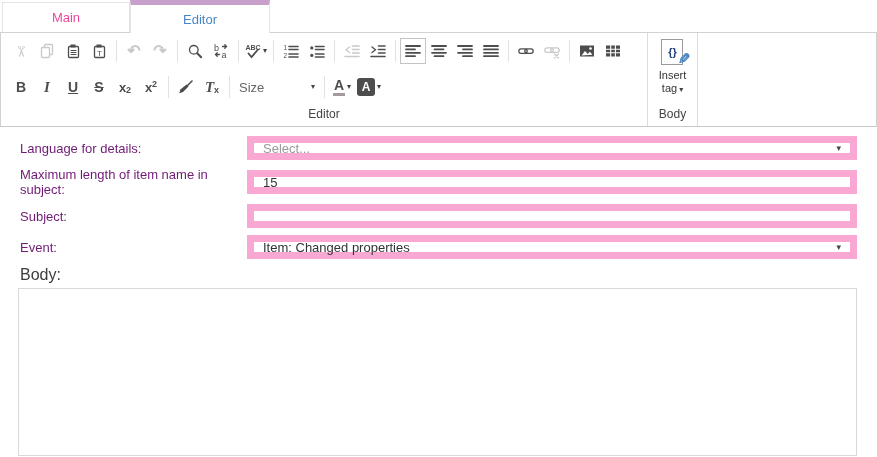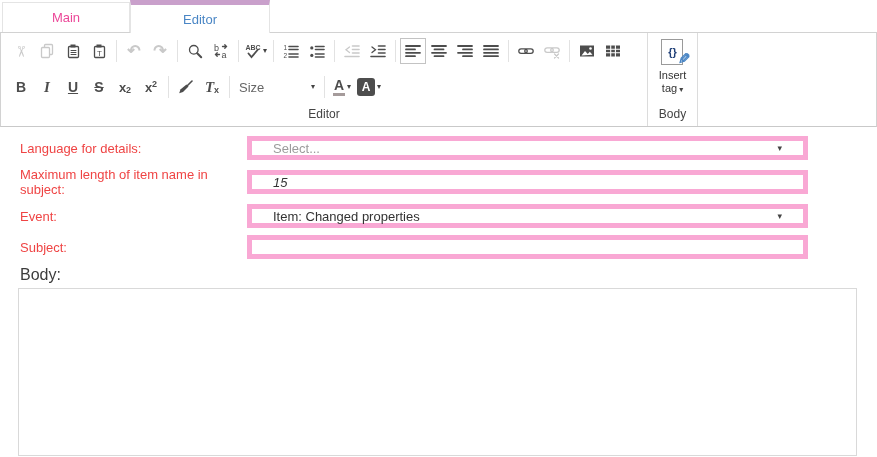--- a/index.html
+++ b/index.html
@@ -80,30 +80,30 @@
   }
   .pencil {
     position:absolute; right:-8px; bottom:-4px; color:var(--accent-text,#4a86c5);
     font-size:15px; display:inline-block; transform:scaleX(-1);
   }
   .pencil::after { content:"\270E"; }
   .tagtext { font-size:11px; color:#333; line-height:13px; margin-top:4px; text-align:center; }
   
   .form { margin:9px 0 0 20px; }
   .frow { display:flex; align-items:center; margin-bottom:7px; }
-  .frow .flabel { width:227px; font-size:13px; color:#ef4444; flex:none; }
+  .frow .flabel { width:227px; font-size:13px; color:#701a75; flex:none; }
   .field {
-    width:561px; height:24px; border:5px solid #f9a8d4; background:#fff;
-    display:flex; align-items:center; padding:0 21px; font-size:13px; color:#333;
+    width:610px; height:24px; border:7px solid #f9a8d4; background:#fff;
+    display:flex; align-items:center; padding:0 9px; font-size:13px; color:#333;
   }
   .field .fval { flex:1; }
   .field .ph { color:#9b9b9b; }
   .field .fcaret { font-size:9px; color:#444; line-height:1; }
   .field .fcaret::after { content:"\25BE"; }
-  input.field { display:inline-block; font-family:inherit; outline:none;font-style:italic; }
+  input.field { display:inline-block; font-family:inherit; outline:none; }
   .bodylabel { margin:4px 0 4px 20px; font-size:16px; color:#3c3c3c; }
   .bodyarea {
     display:block; margin-left:18px; width:839px; height:168px;
     border:1px solid #d9d9d9; resize:none; outline:none; background:#fff;
     font-family:inherit; font-size:13px; color:#333; padding:6px 8px;
   }
 </style>
 </head>
 <body style="--accent: #c9a0cb; --accent-text: #4a86c5;">
 
@@ -428,25 +428,25 @@
     <div class="field">
       <span class="fval ph">Select...</span>
       <span class="fcaret"></span>
     </div>
   </div>
   <div class="frow">
     <span class="flabel">Maximum length of item name in subject:</span>
     <input class="field" type="text" value="15" style="">
   </div>
   <div class="frow">
+    <span class="flabel">Subject:</span>
+    <input class="field" type="text" value="" style="">
+  </div>
+  <div class="frow">
     <span class="flabel">Event:</span>
     <div class="field">
       <span class="fval">Item: Changed properties</span>
       <span class="fcaret"></span>
     </div>
   </div>
-  <div class="frow">
-    <span class="flabel">Subject:</span>
-    <input class="field" type="text" value="" style="">
-  </div>
 </div>
 <div class="bodylabel">Body:</div>
 <textarea class="bodyarea" style=""></textarea>
 
 </body></html>

